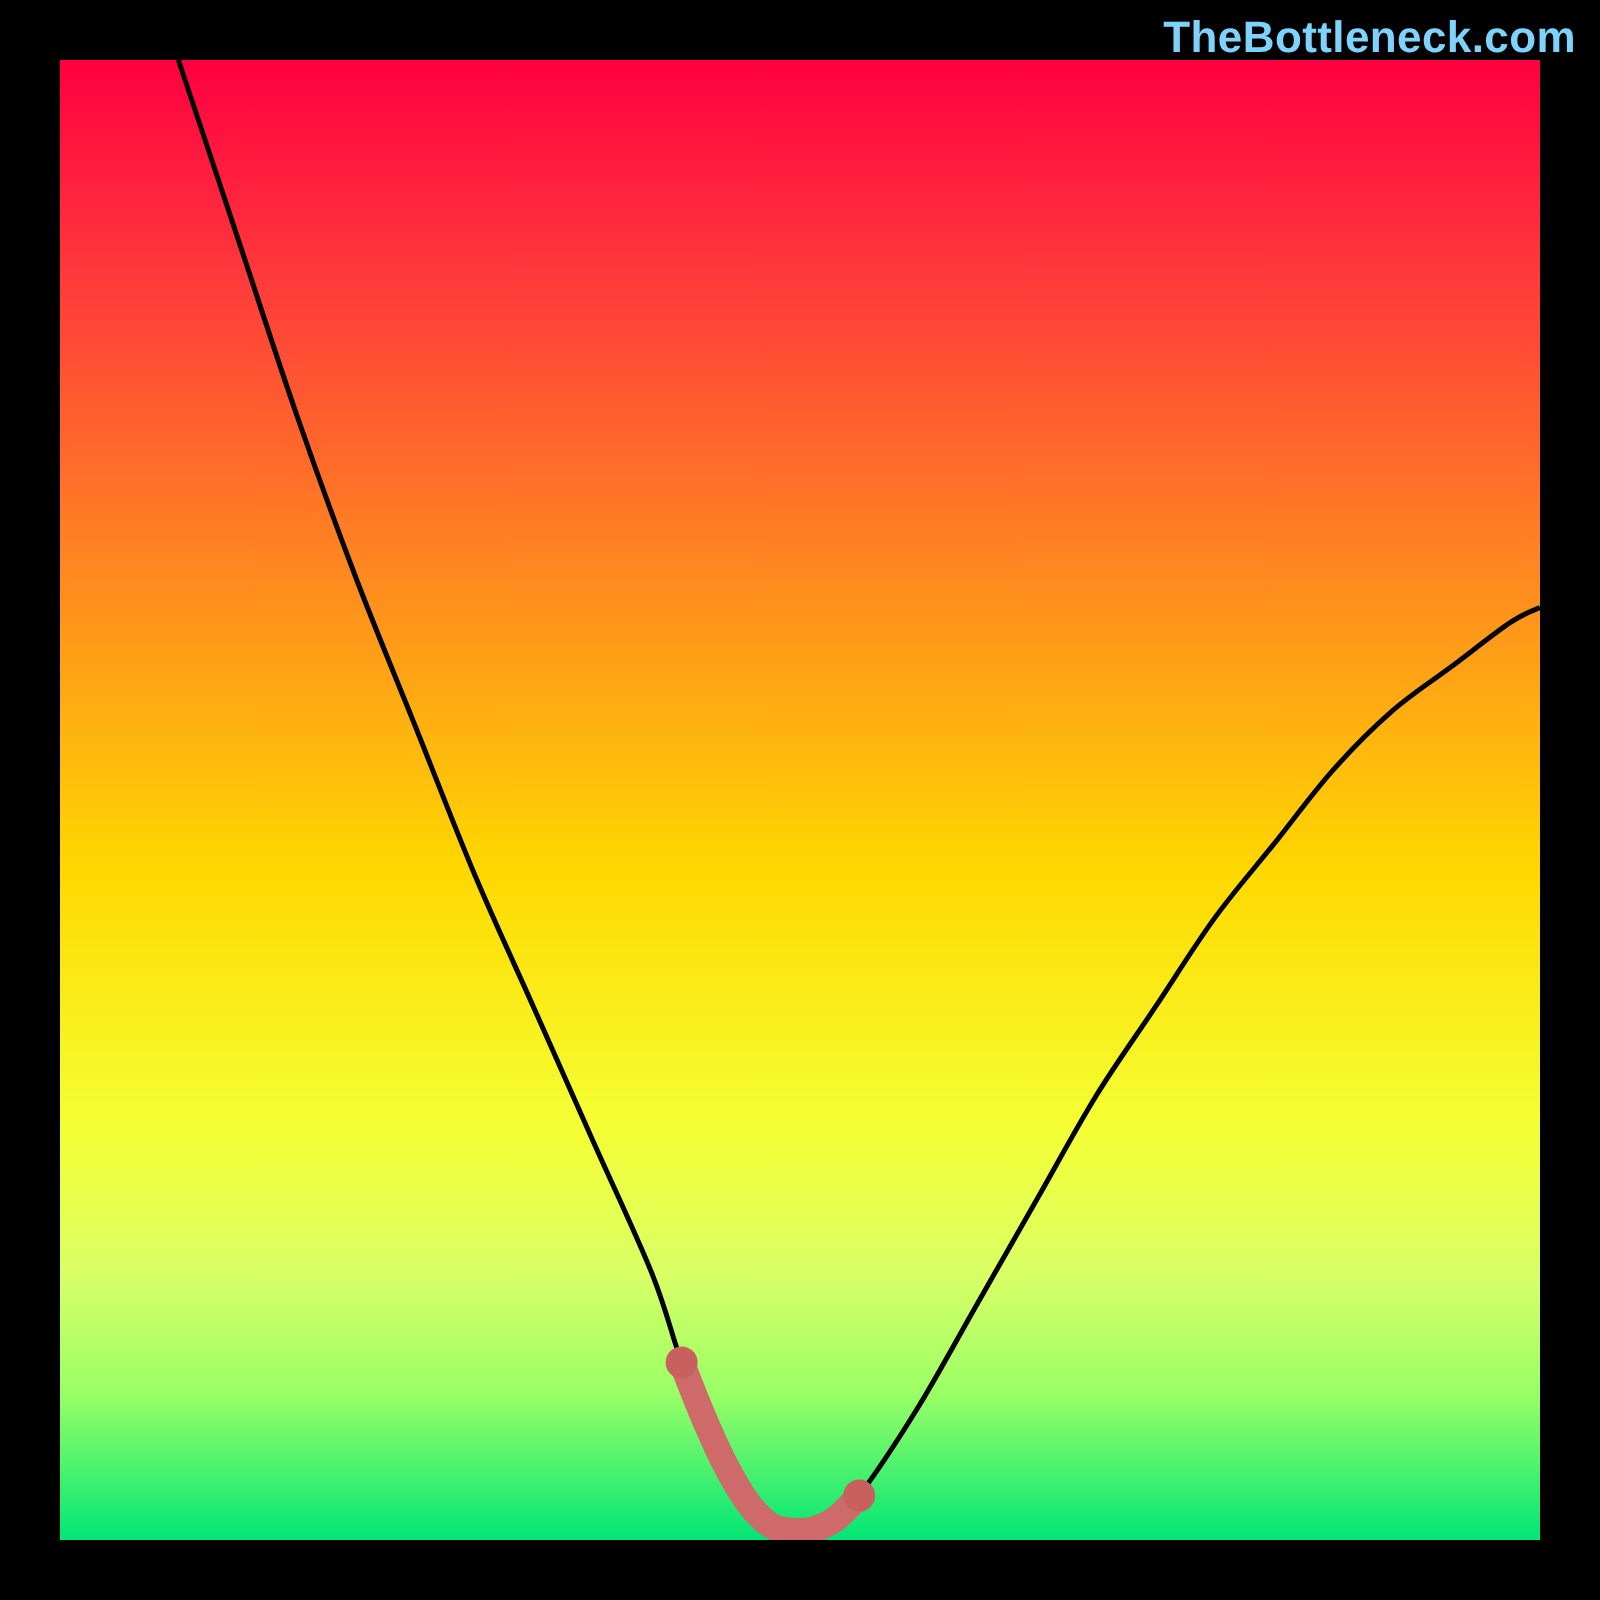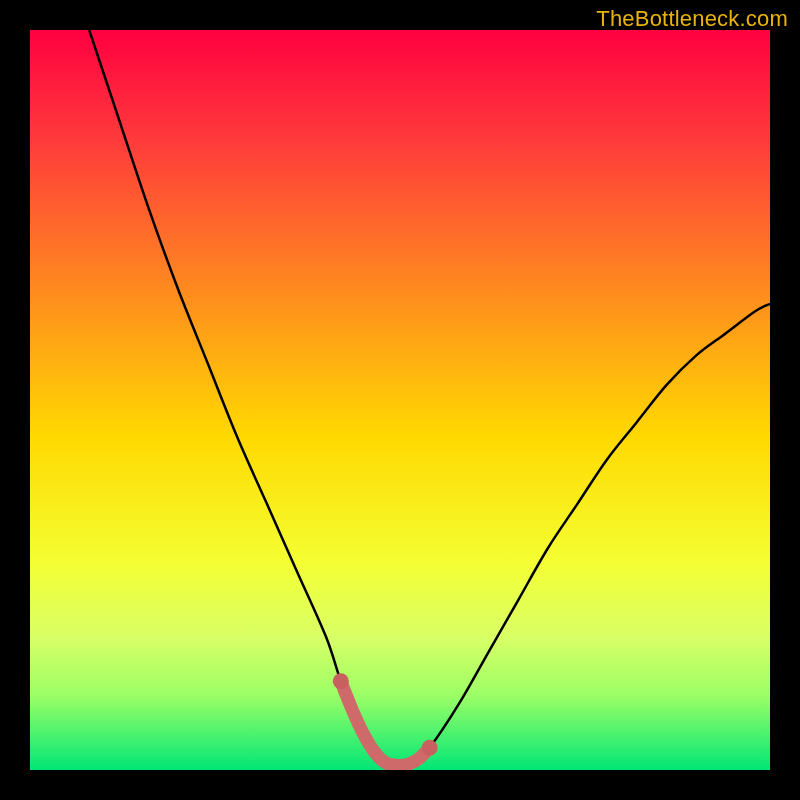--- a/index.html
+++ b/index.html
@@ -22,22 +22,22 @@
     top: 30px;
     width: 740px;
     height: 740px;
   }
   .watermark {
     position: absolute;
     top: 6px;
     right: 12px;
     font-family: Arial, Helvetica, sans-serif;
     font-size: 22px;
-    font-weight: 400;
-    color: #eab308;
+    font-weight: 700;
+    color: #7dd3fc;
     letter-spacing: 0.2px;
     user-select: none;
   }
 </style>
 </head>
 <body>
 
 <div class="frame">
   <div class="watermark">TheBottleneck.com</div>
   <svg class="plot" viewBox="0 0 740 740" preserveAspectRatio="none">

